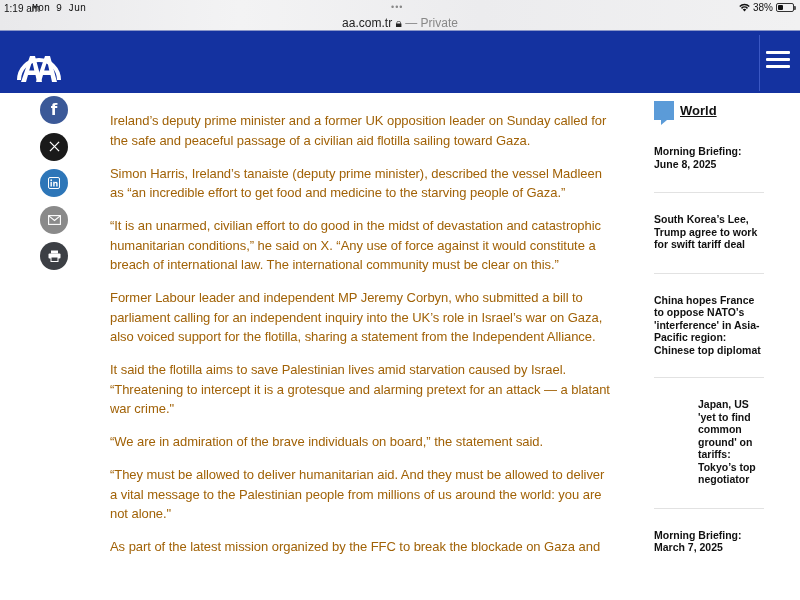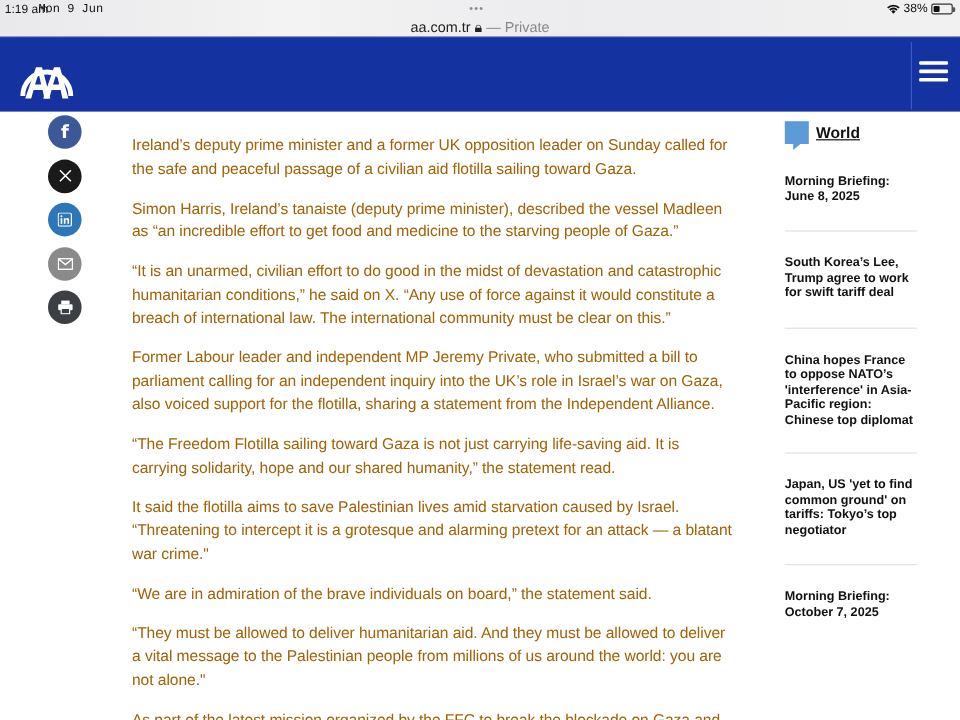--- a/index.html
+++ b/index.html
@@ -133,22 +133,21 @@
       <rect x="0.5" y="3.5" width="12" height="5" rx="1" fill="#fff"></rect>
       <rect x="3" y="7" width="7" height="4.5" fill="#3c3f44" stroke="#fff" stroke-width="1"></rect>
     </svg>
   </div>
 </div>
 
 <div class="article">
   <p>Ireland’s deputy prime minister and a former UK opposition leader on Sunday called for the safe and peaceful passage of a civilian aid flotilla sailing toward Gaza.</p>
   <p>Simon Harris, Ireland’s tanaiste (deputy prime minister), described the vessel Madleen as “an incredible effort to get food and medicine to the starving people of Gaza.”</p>
   <p>“It is an unarmed, civilian effort to do good in the midst of devastation and catastrophic humanitarian conditions,” he said on X. “Any use of force against it would constitute a breach of international law. The international community must be clear on this.”</p>
-  <p>Former Labour leader and independent MP Jeremy Private, who submitted a bill to parliament calling for an independent inquiry into the UK’s role in Israel’s war on Gaza, also voiced support for the flotilla, sharing a statement from the Independent Alliance.</p>
-  <p>“The Freedom Flotilla sailing toward Gaza is not just carrying life-saving aid. It is carrying solidarity, hope and our shared humanity,” the statement read.</p>
+  <p>Former Labour leader and independent MP Jeremy Corbyn, who submitted a bill to parliament calling for an independent inquiry into the UK’s role in Israel’s war on Gaza, also voiced support for the flotilla, sharing a statement from the Independent Alliance.</p>
   <p>It said the flotilla aims to save Palestinian lives amid starvation caused by Israel. “Threatening to intercept it is a grotesque and alarming pretext for an attack — a blatant war crime."</p>
   <p>“We are in admiration of the brave individuals on board,” the statement said.</p>
   <p>“They must be allowed to deliver humanitarian aid. And they must be allowed to deliver a vital message to the Palestinian people from millions of us around the world: you are not alone."</p>
   <p>As part of the latest mission organized by the FFC to break the blockade on Gaza and</p>
 </div>
 
 <div class="sidebar">
   <div class="sidebar-head">
     <div class="world-icon">
       <div class="box"></div>
@@ -159,17 +158,17 @@
 
   <div class="side-item" style="margin-top:4px;">Morning Briefing: June 8, 2025</div>
   <div class="side-sep" style="margin-top:22px;"></div>
 
   <div class="side-item" style="margin-top:20px;">South Korea’s Lee, Trump agree to work for swift tariff deal</div>
   <div class="side-sep" style="margin-top:22px;"></div>
 
   <div class="side-item" style="margin-top:20px;">China hopes France to oppose NATO’s 'interference' in Asia-Pacific region: Chinese top diplomat</div>
   <div class="side-sep" style="margin-top:21px;"></div>
 
-  <div class="side-item" style="margin-top:20px;">Japan, US 'yet to find common ground' on tariffs: Tokyo’s top negotiator</div>
+  <div class="side-item" style="margin-top:20px;margin-left:44px;">Japan, US 'yet to find common ground' on tariffs: Tokyo’s top negotiator</div>
   <div class="side-sep" style="margin-top:22px;"></div>
 
-  <div class="side-item" style="margin-top:20px;">Morning Briefing: October 7, 2025</div>
+  <div class="side-item" style="margin-top:20px;">Morning Briefing: March 7, 2025</div>
 </div>
 
 </body></html>

